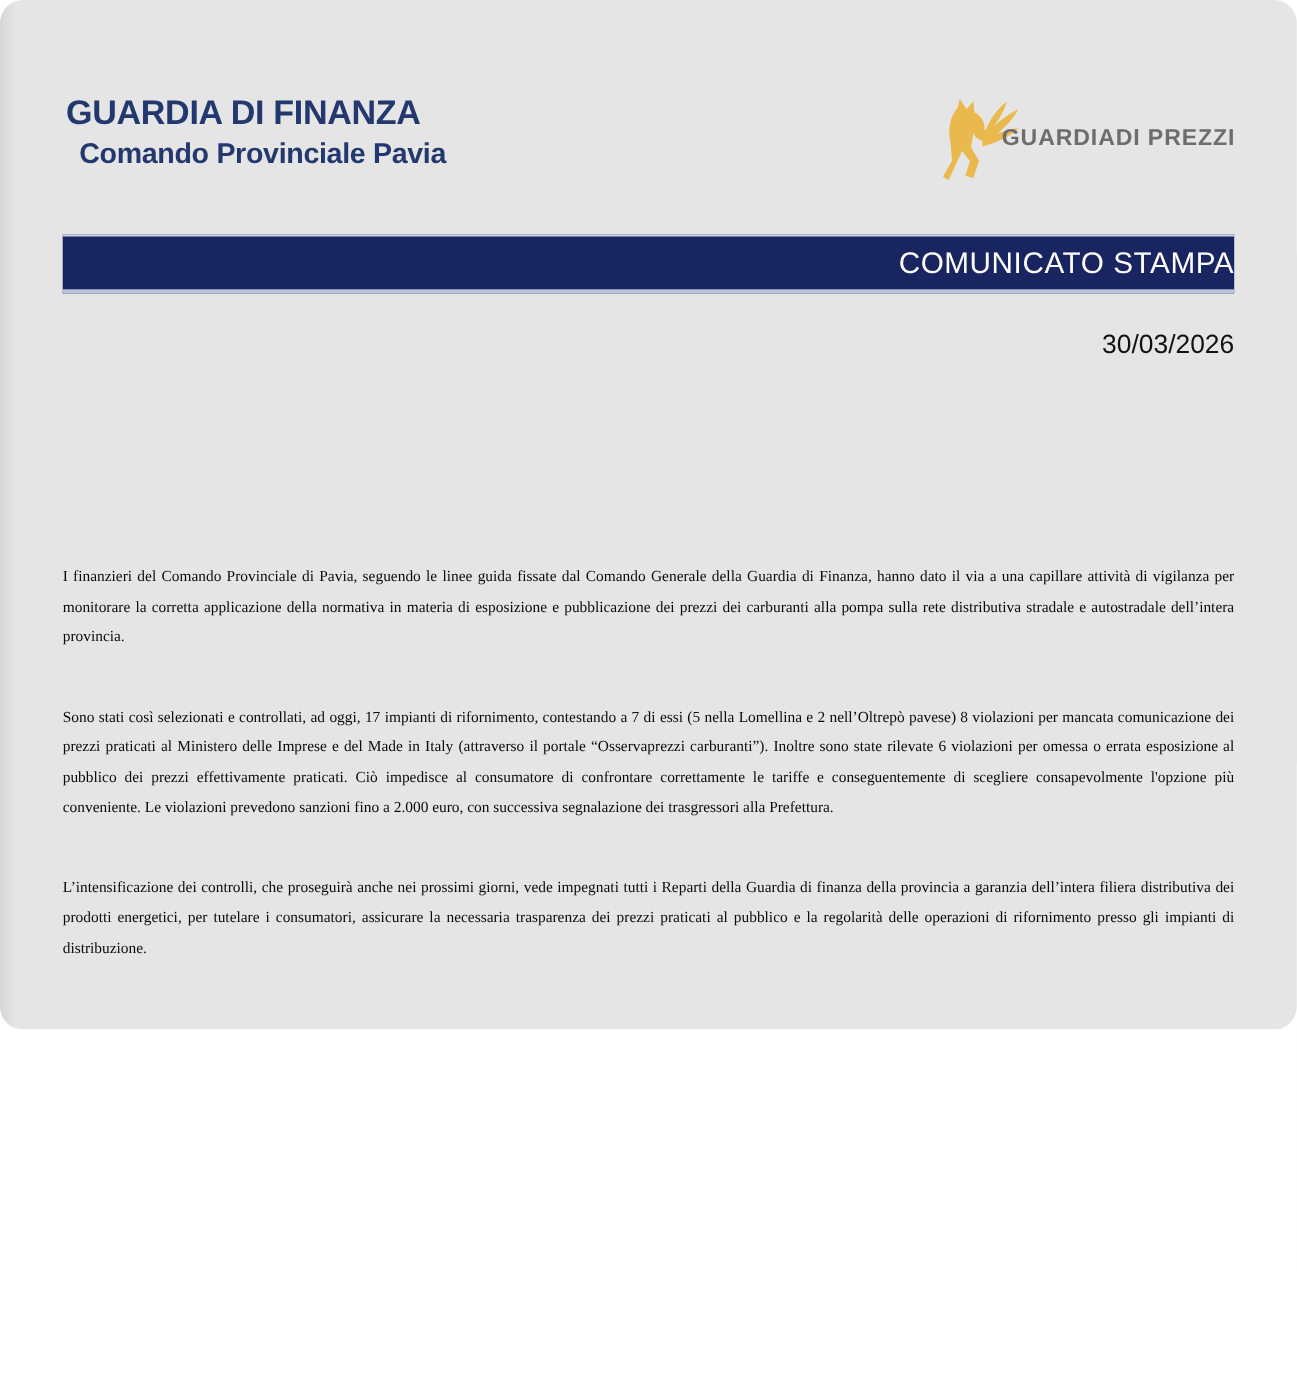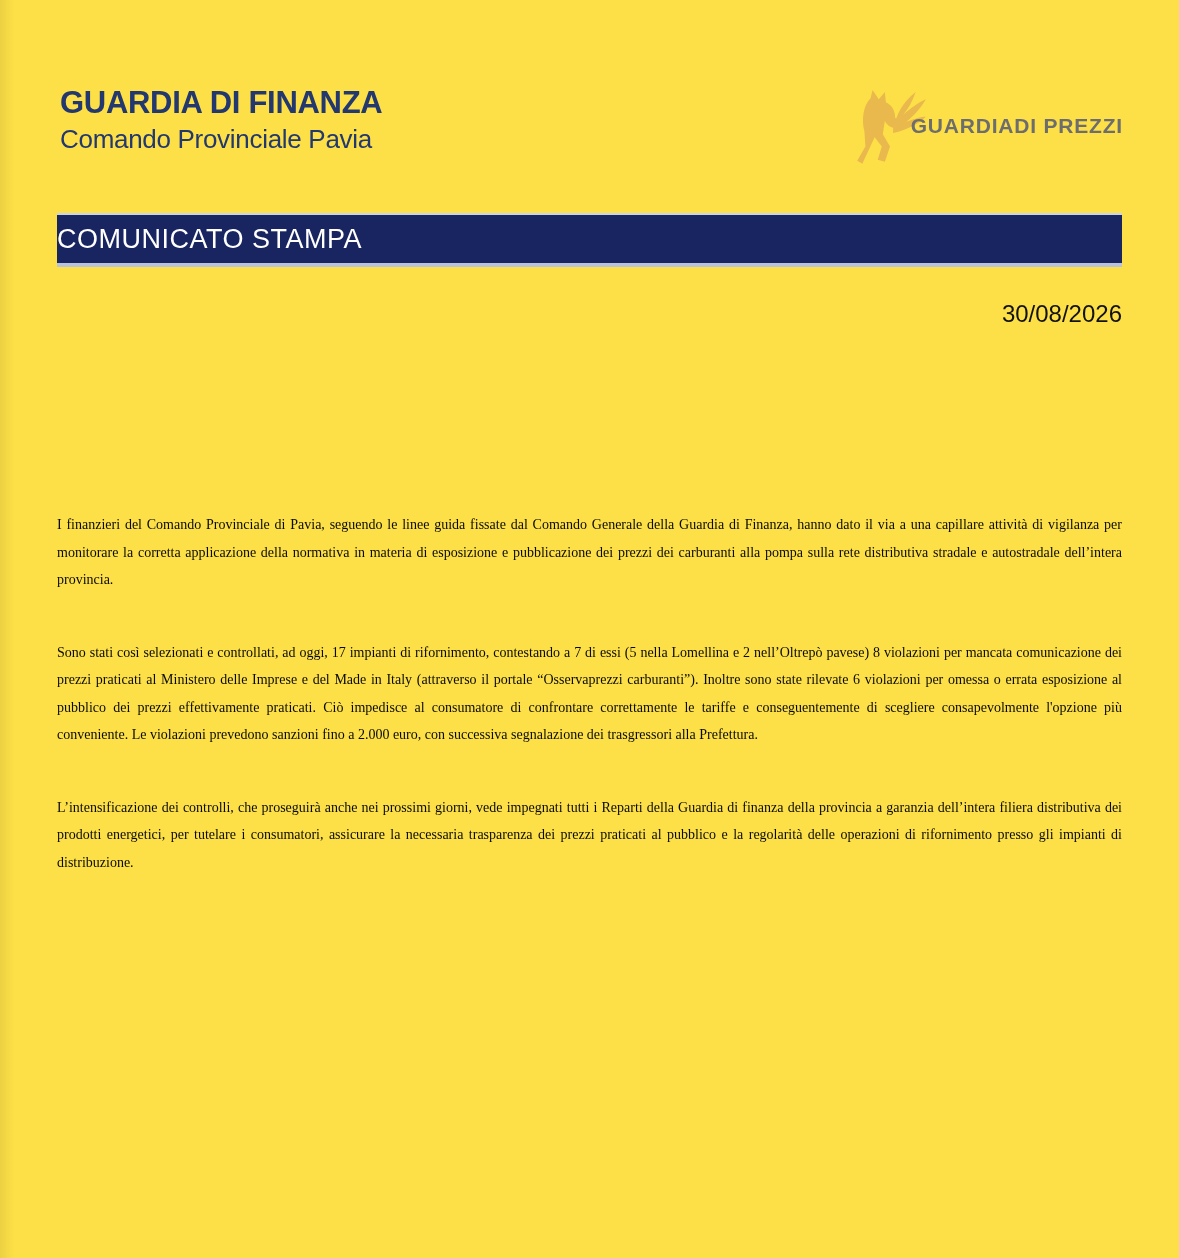--- a/index.html
+++ b/index.html
@@ -1,22 +1,23 @@
 <!DOCTYPE html>
 <html style="--navy-text: #22386E; --banner-bg: #192560; --banner-border: #B9C3D9; --logo-gold: #E9B94D; --logo-gray: #6D6D6D;"><head>
 <meta charset="utf-8">
 <style>
   html, body { margin: 0; padding: 0; background: #ffffff; }
   .page {
     position: relative;
     width: 1179px;
-    height: 1258px;
-    background: #fde047;
+    height: 936px;
+    background: #e5e5e5;
     overflow: hidden;
     font-family: "Liberation Sans", sans-serif;
+    border-radius: 21px;
   }
   
   .page::before {
     content: "";
     position: absolute;
     left: 0; top: 0; bottom: 0;
     width: 14px;
     background: linear-gradient(90deg, rgba(0,0,0,0.07), rgba(0,0,0,0));
     pointer-events: none;
   }
@@ -30,25 +31,26 @@
   }
   .org-name {
     font-size: 31px;
     font-weight: bold;
     letter-spacing: -0.3px;
     color: var(--navy-text, #22386E);
     line-height: 34px;
   }
   .org-sub {
     font-size: 26px;
-    font-weight: normal;
+    font-weight: bold;
     letter-spacing: -0.3px;
     color: var(--navy-text, #22386E);
     line-height: 30px;
     margin-top: 4px;
+    margin-left: 12px;
   }
 
   .logo {
     display: flex;
     align-items: flex-start;
     margin-top: 2px;
   }
   .logo svg { display: block; }
   .logo-text {
     display: flex;
@@ -66,21 +68,21 @@
     position: absolute;
     top: 213px; left: 57px;
     width: 1065px;
     height: 48px;
     background: var(--banner-bg, #192560);
     border-top: 2px solid #CProvad; 
     border-top: 2px solid #CDD5E4;
     border-bottom: 4px solid var(--banner-border, #B9C3D9);
     display: flex;
     align-items: center;
-    justify-content: flex-start;
+    justify-content: flex-end;
   }
   .banner span {
     color: #ffffff;
     font-size: 27px;
     letter-spacing: 0.5px;
   }
 
   .date {
     position: absolute;
     top: 300px; right: 57px;
@@ -134,21 +136,21 @@
         <span>GUARDIA</span>
         <span>DI PREZZI</span>
       </div>
     </div>
   </div>
 
   <div class="banner">
     <span>COMUNICATO STAMPA</span>
   </div>
 
-  <div class="date">30/08/2026</div>
+  <div class="date">30/03/2026</div>
 
 
   <div class="bodytext">
     <p>I finanzieri del Comando Provinciale di Pavia, seguendo le linee guida fissate dal Comando Generale della Guardia di Finanza, hanno dato il via a una capillare attività di vigilanza per monitorare la corretta applicazione della normativa in materia di esposizione e pubblicazione dei prezzi dei carburanti alla pompa sulla rete distributiva stradale e autostradale dell’intera provincia.</p>
     <p>Sono stati così selezionati e controllati, ad oggi, 17 impianti di rifornimento, contestando a 7 di essi (5 nella Lomellina e 2 nell’Oltrepò pavese) 8 violazioni per mancata comunicazione dei prezzi praticati al Ministero delle Imprese e del Made in Italy (attraverso il portale “Osservaprezzi carburanti”). Inoltre sono state rilevate 6 violazioni per omessa o errata esposizione al pubblico dei prezzi effettivamente praticati. Ciò impedisce al consumatore di confrontare correttamente le tariffe e conseguentemente di scegliere consapevolmente l'opzione più conveniente. Le violazioni prevedono sanzioni fino a 2.000 euro, con successiva segnalazione dei trasgressori alla Prefettura.</p>
     <p>L’intensificazione dei controlli, che proseguirà anche nei prossimi giorni, vede impegnati tutti i Reparti della Guardia di finanza della provincia a garanzia dell’intera filiera distributiva dei prodotti energetici, per tutelare i consumatori, assicurare la necessaria trasparenza dei prezzi praticati al pubblico e la regolarità delle operazioni di rifornimento presso gli impianti di distribuzione.</p>
   </div>
 
 </div>
 

